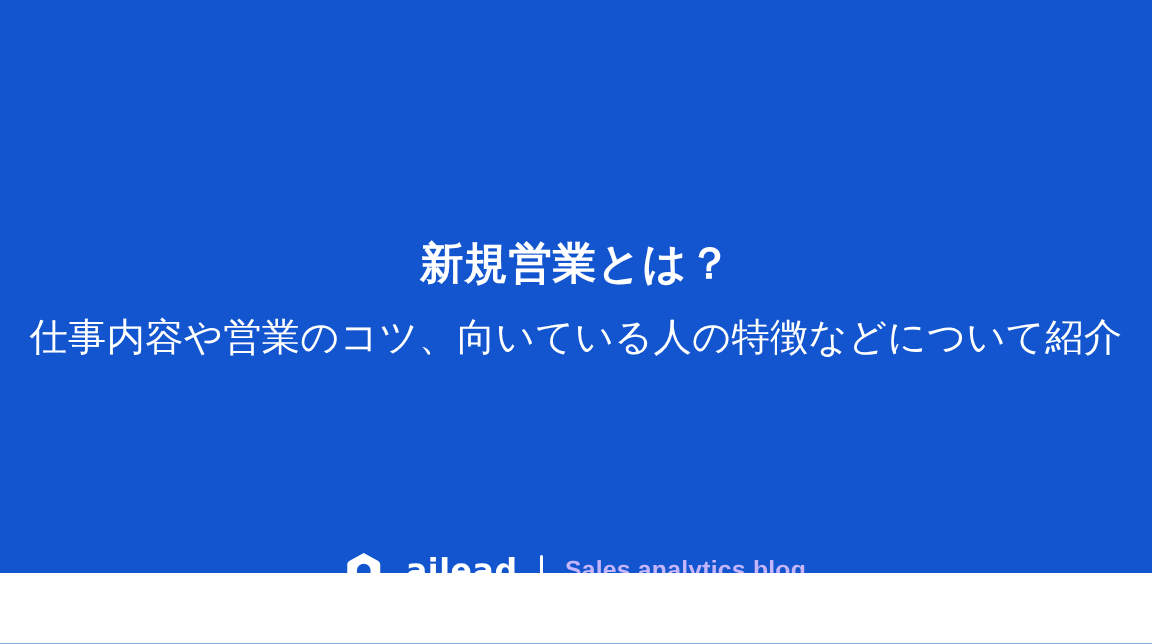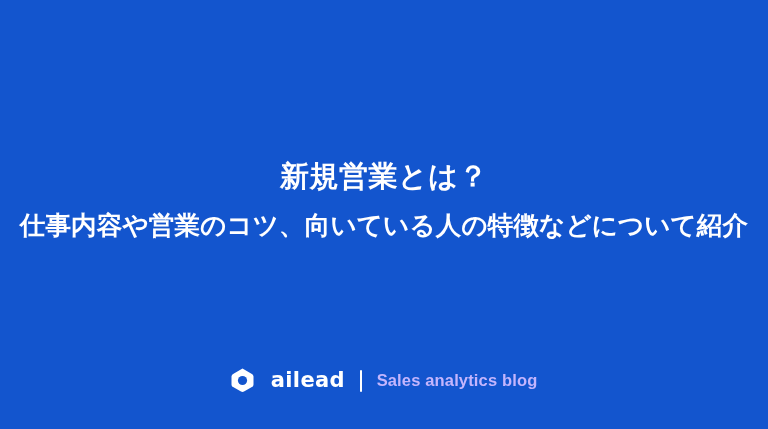--- a/index.html
+++ b/index.html
@@ -10,21 +10,21 @@
   body {
     width: 768px;
     height: 429px;
     overflow: hidden;
     font-family: "Liberation Sans", "DejaVu Sans", sans-serif;
   }
 
   .card {
     position: relative;
     width: 768px;
-    height: 429px;
+    height: 382px;
     box-sizing: border-box;
     background: #1355CE;
     display: flex;
     flex-direction: column;
     align-items: center;
     overflow: hidden;
   }
 
   
   .headline-block {
@@ -48,21 +48,21 @@
     line-height: 1.28;
     letter-spacing: 0.5px;
     text-align: center;
     white-space: nowrap;
   }
 
   .subtitle {
     margin: 0;
     color: #FFFFFF;
     font-size: 25.5px;
-    font-weight: 700;
+    font-weight: 400;
     line-height: 1.3;
     letter-spacing: 0.2px;
     text-align: center;
     white-space: nowrap;
   }
 
   
   .brand-lockup {
     position: absolute;
     left: 0;

